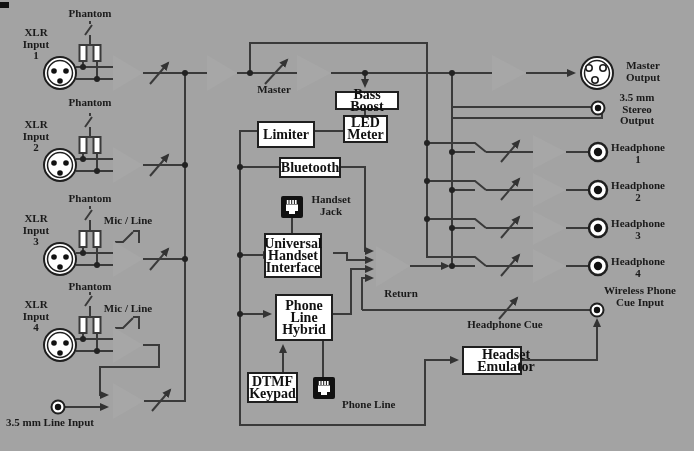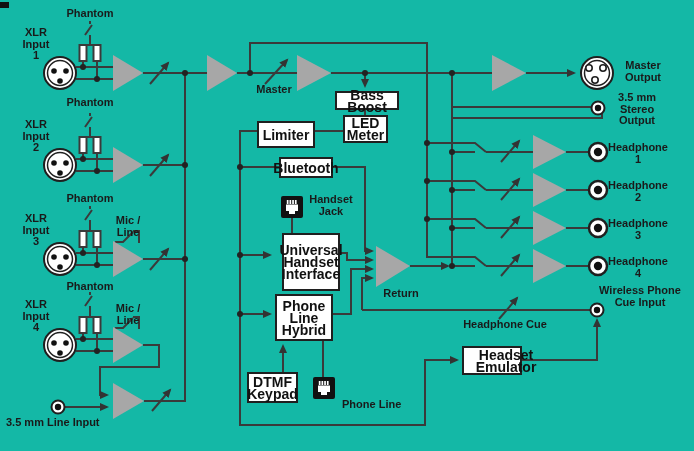--- a/index.html
+++ b/index.html
@@ -1,17 +1,17 @@
 <!DOCTYPE html>
 <html><head>
 <meta charset="utf-8">
 <style>
   html,body{margin:0;padding:0;background:#fff;}
-  .stage{position:relative;width:694px;height:451px;background:#14b8a6;overflow:hidden;
-         font-family:Liberation Sans, sans-serif;}
+  .stage{position:relative;width:694px;height:451px;background:#a3a3a3;overflow:hidden;
+         font-family:Liberation Serif, serif;}
   .wiring{position:absolute;left:0;top:0;}
   .lbl{position:absolute;font-size:11px;font-weight:bold;color:#1a1a1a;
        line-height:11.5px;white-space:pre-line;}
   .c{text-align:center;}
   .box{position:absolute;border:2px solid #1f1f1f;background:#fff;box-sizing:border-box;
        display:flex;align-items:center;justify-content:center;text-align:center;
        font-size:14px;font-weight:bold;color:#111;line-height:12px;white-space:pre-line;}
   .corner{position:absolute;left:0;top:2px;width:9px;height:6px;background:#111;}
 </style>
 </head>
@@ -276,22 +276,22 @@
 Cue Input</div>
 
   <div class="lbl c" style="left:305px;top:194px;width:52px;">Handset
 Jack</div>
   <div class="lbl" style="left:342px;top:399px;width:64px;">Phone Line</div>
 
   <div class="box" style="left:335px;top:91px;width:64px;height:19px;">Bass Boost</div>
   <div class="box" style="left:343px;top:115px;width:45px;height:28px;">LED
 Meter</div>
   <div class="box" style="left:257px;top:121px;width:58px;height:27px;">Limiter</div>
-  <div class="box" style="left:279px;top:157px;width:54px;height:21px;">Bluetooth</div>
-  <div class="box" style="left:282px;top:233px;width:58px;height:58px;">Universal
+  <div class="box" style="left:279px;top:157px;width:62px;height:21px;">Bluetooth</div>
+  <div class="box" style="left:264px;top:233px;width:58px;height:45px;">Universal
 Handset
 Interface</div>
   <div class="box" style="left:275px;top:294px;width:58px;height:47px;">Phone
 Line
 Hybrid</div>
   <div class="box" style="left:247px;top:372px;width:51px;height:31px;">DTMF
 Keypad</div>
   <div class="box" style="left:462px;top:346px;width:60px;height:29px;padding-left:28px;">Headset
 Emulator</div>
 

